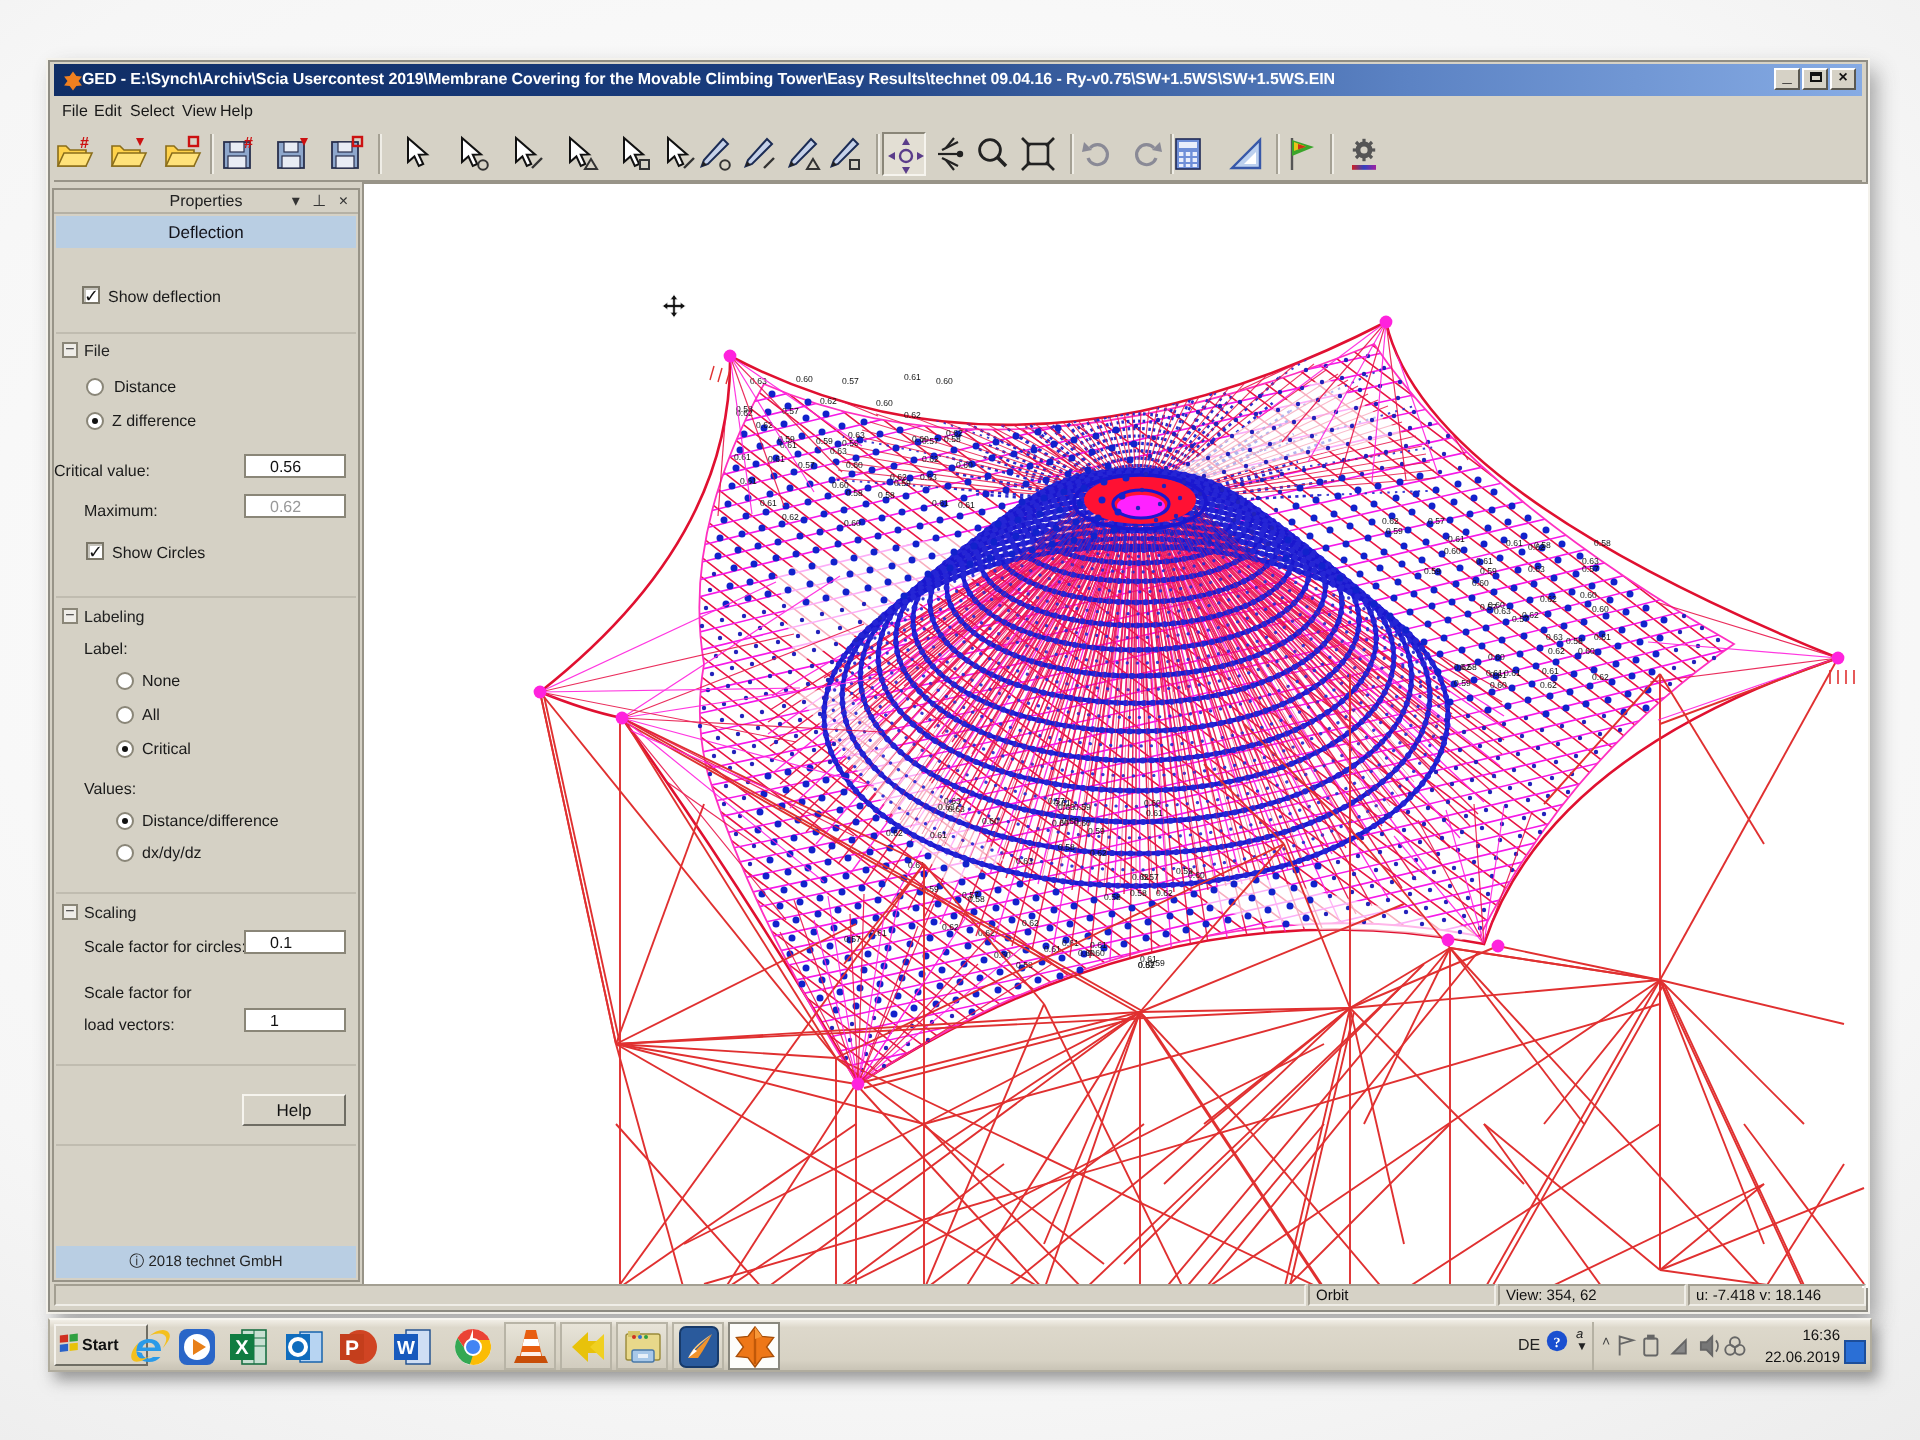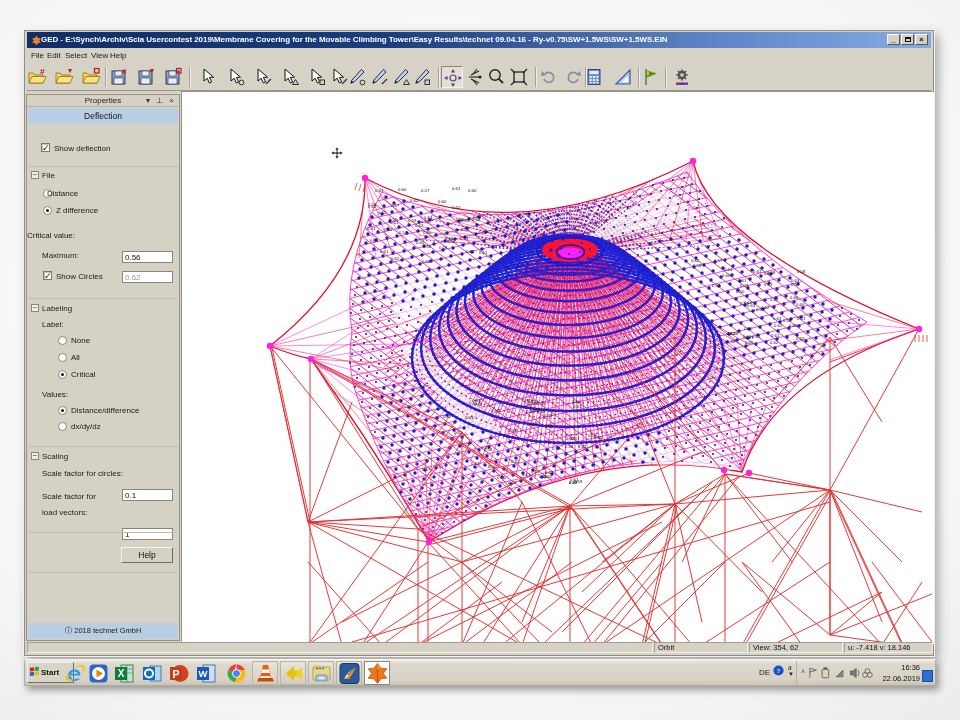--- a/index.html
+++ b/index.html
@@ -27,21 +27,21 @@
 #phead .b{position:absolute;right:3px;top:1px;letter-spacing:2px;font-size:8px;color:#333;}
 #defl{position:absolute;left:1px;top:13px;right:1px;height:16px;background:#b9cee3;
  text-align:center;font-size:8.5px;line-height:16px;color:#13131a;}
 .sect{position:absolute;left:1px;right:1px;border-top:1px solid #c0bcb0;}
 .cb{position:absolute;width:9px;height:9px;background:#fff;border:1px solid #7a7668;
  box-shadow:inset 1px 1px 0 #9a96888f;font-size:9px;line-height:8px;text-align:center;color:#111;}
 .rd{position:absolute;width:9px;height:9px;background:#fff;border:1px solid #8a8678;border-radius:50%;}
 .rd.on:after{content:"";position:absolute;left:2px;top:2px;width:3px;height:3px;border-radius:50%;background:#111;}
 .lbl{position:absolute;white-space:nowrap;}
 .tx{position:absolute;background:#fff;border:1px solid #8a8678;height:12px;font-size:8px;
- padding:1px 2px;color:#111;margin-top:24px;}
+ padding:1px 12px;color:#111;}
 .minus{position:absolute;width:8px;height:8px;border:1px solid #8a8678;background:#efede8;
  font-size:8px;line-height:6px;text-align:center;color:#444;}
 #helpbtn{position:absolute;background:#d5d1c5;border:1px solid;border-color:#f6f4ee #6f6d64 #6f6d64 #f6f4ee;
  width:52px;height:16px;text-align:center;font-size:8.5px;line-height:15px;color:#111;}
 #copy{position:absolute;left:1px;right:1px;bottom:1px;height:16px;background:#b9cee3;
  text-align:center;font-size:7.5px;line-height:16px;color:#222;margin-top:28px;}
 #canvas{position:absolute;left:156px;top:60px;width:753px;height:553px;background:#fff;
  border-left:1px solid #989488;border-top:1px solid #989488;overflow:hidden;}
 #status{position:absolute;left:2px;right:2px;bottom:2px;height:11px;background:#d6d2c6;font-size:7.5px;color:#111;}
 .sfield{position:absolute;top:0;height:11px;border:1px solid;border-color:#a39f92 #f0eee8 #f0eee8 #a39f92;
@@ -252,21 +252,21 @@
     </div>
   <div id="panel">
       <div id="phead">Properties<span class="b">▾ ⊥ ×</span></div>
       <div id="defl">Deflection</div>
       <div class="cb" style="left:14px;top:48px">✓</div>
       <div class="lbl" style="left:27px;top:49px">Show deflection</div>
       <div class="sect" style="top:71px"></div>
       <div class="minus" style="left:4px;top:76px">−</div>
       <div class="lbl" style="left:15px;top:76px;color:#222">File</div>
       <div class="rd" style="left:16px;top:94px"></div>
-      <div class="lbl" style="left:20px;top:94px">Distance</div>
+      <div class="lbl" style="left:30px;top:94px">Distance</div>
       <div class="rd on" style="left:16px;top:111px"></div>
       <div class="lbl" style="left:29px;top:111px">Z difference</div>
       <div class="lbl" style="left:0;top:136px">Critical value:</div>
       <div class="tx" style="left:95px;top:132px;width:51px">0.56</div>
       <div class="lbl" style="left:15px;top:156px">Maximum:</div>
       <div class="tx" style="left:95px;top:152px;width:51px;color:#999">0.62</div>
       <div class="cb" style="left:16px;top:176px">✓</div>
       <div class="lbl" style="left:29px;top:177px">Show Circles</div>
       <div class="sect" style="top:203px"></div>
       <div class="minus" style="left:4px;top:209px">−</div>

